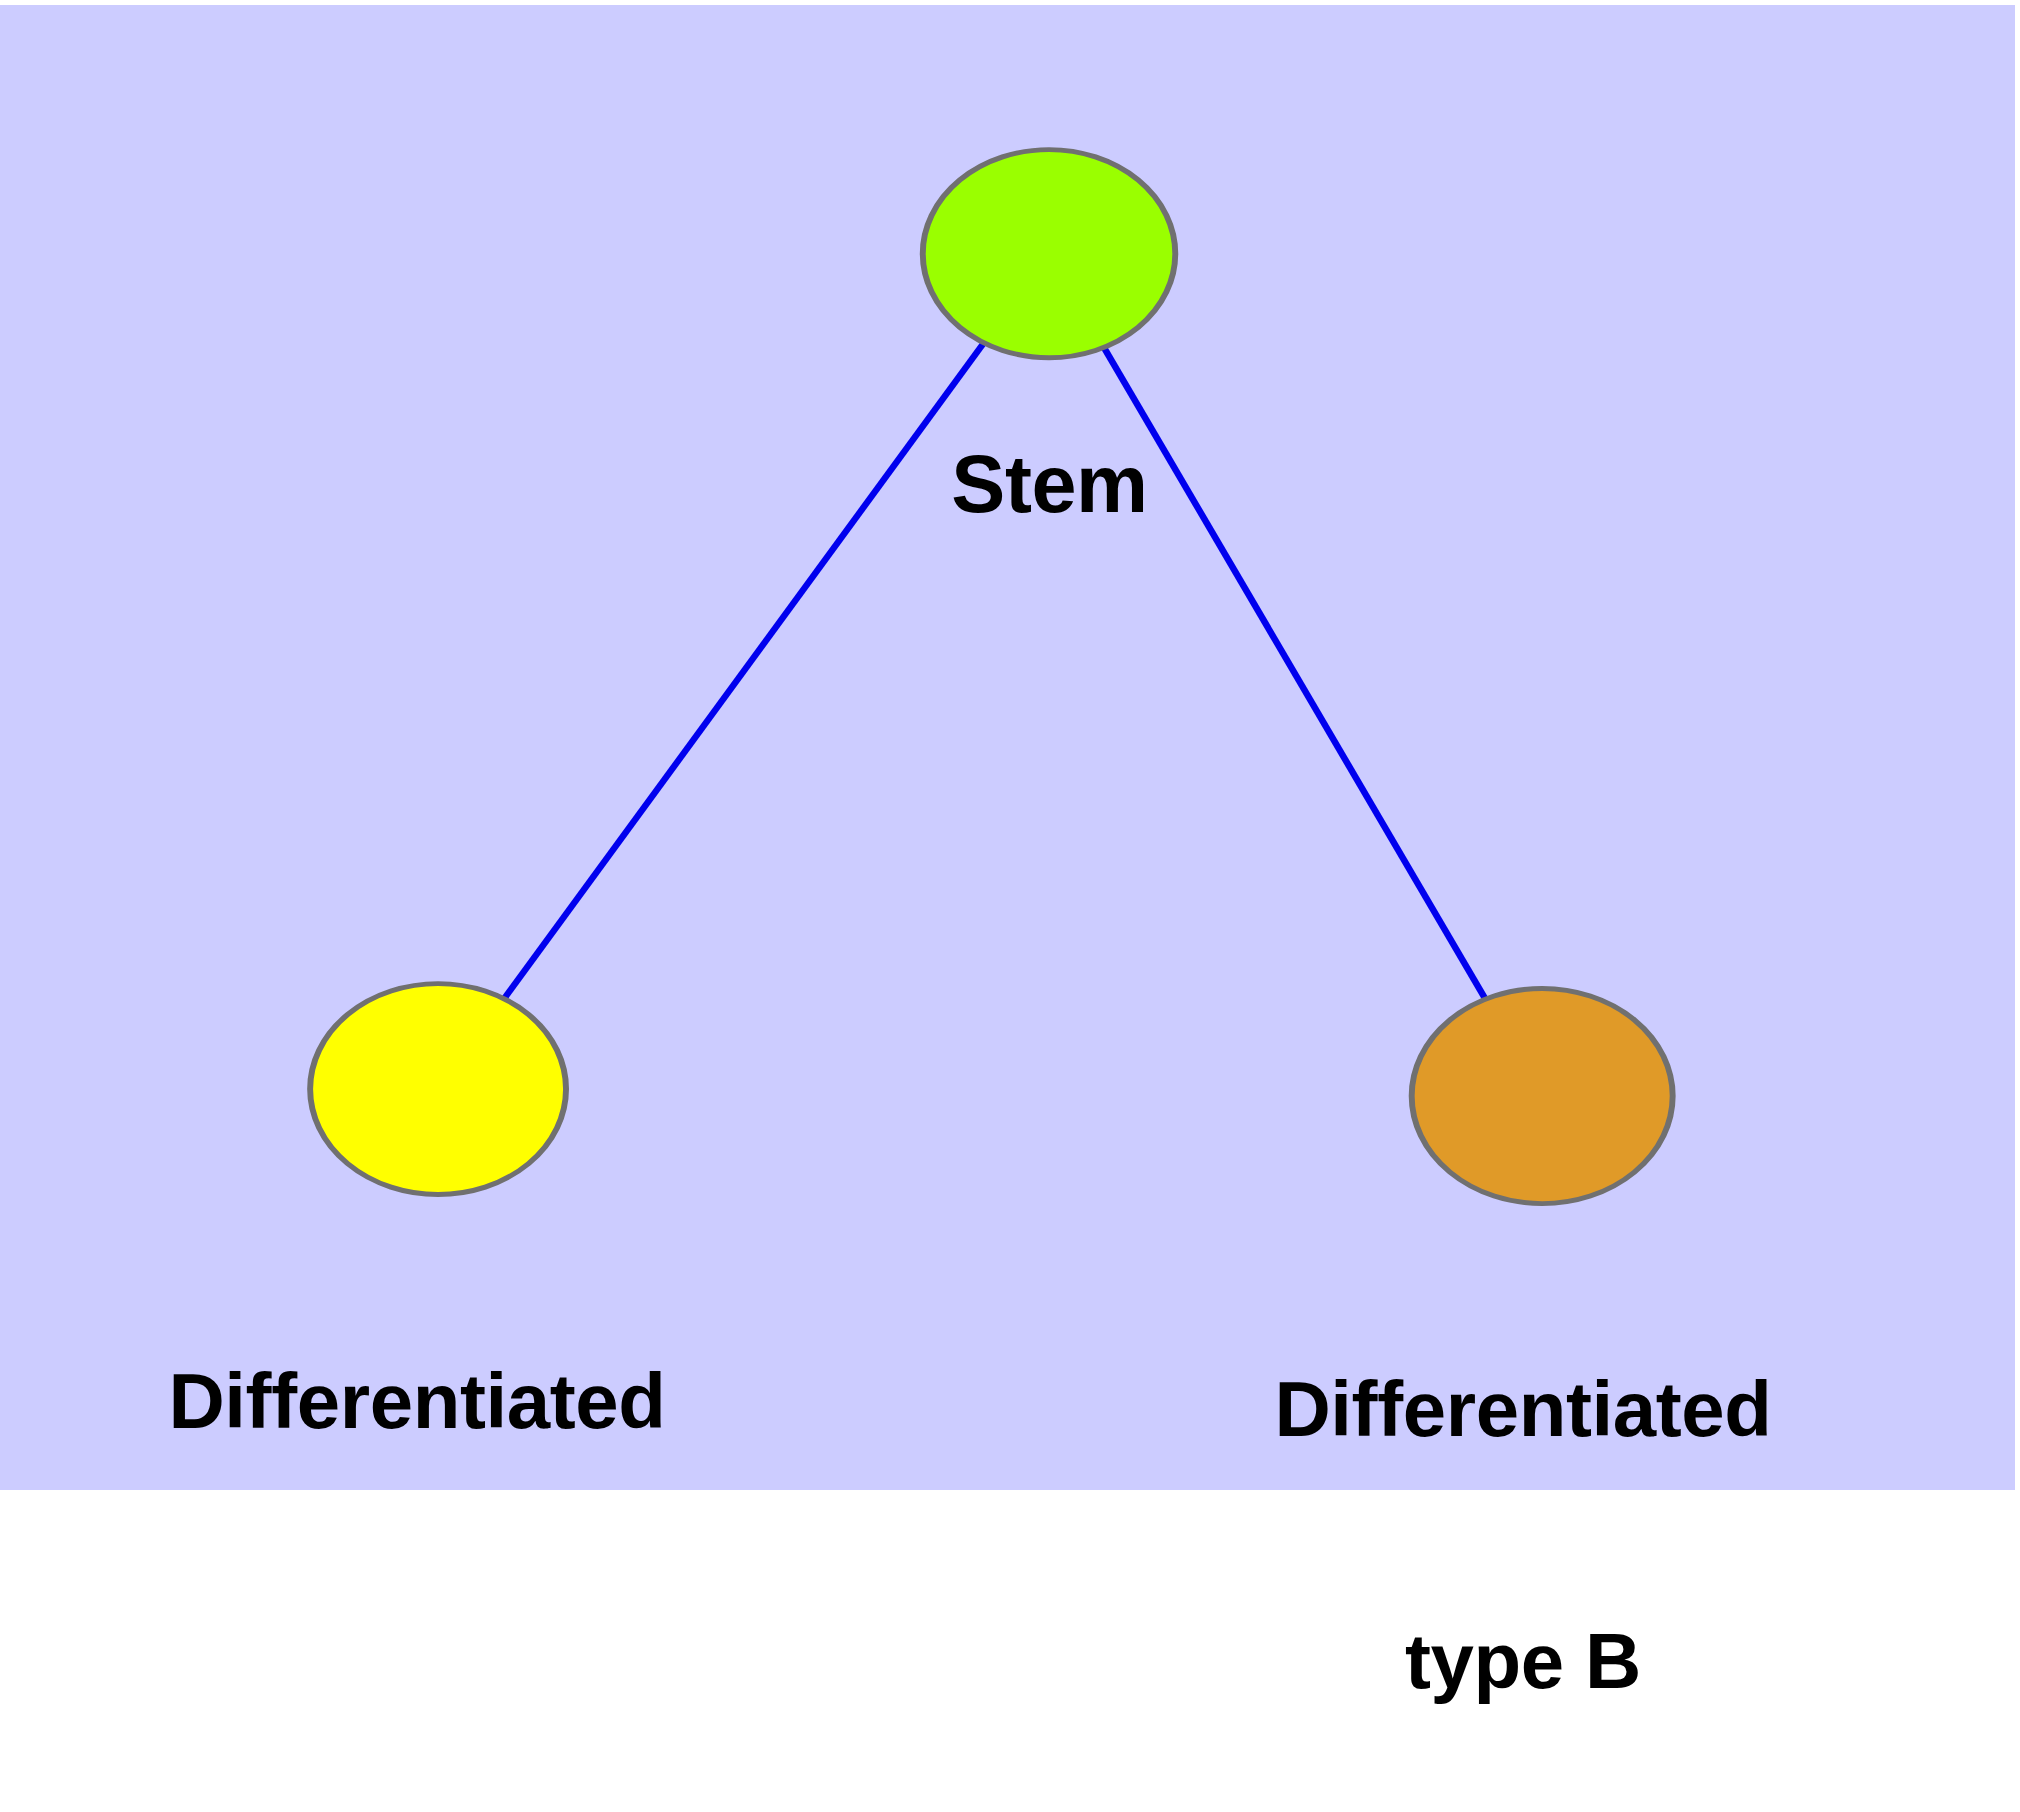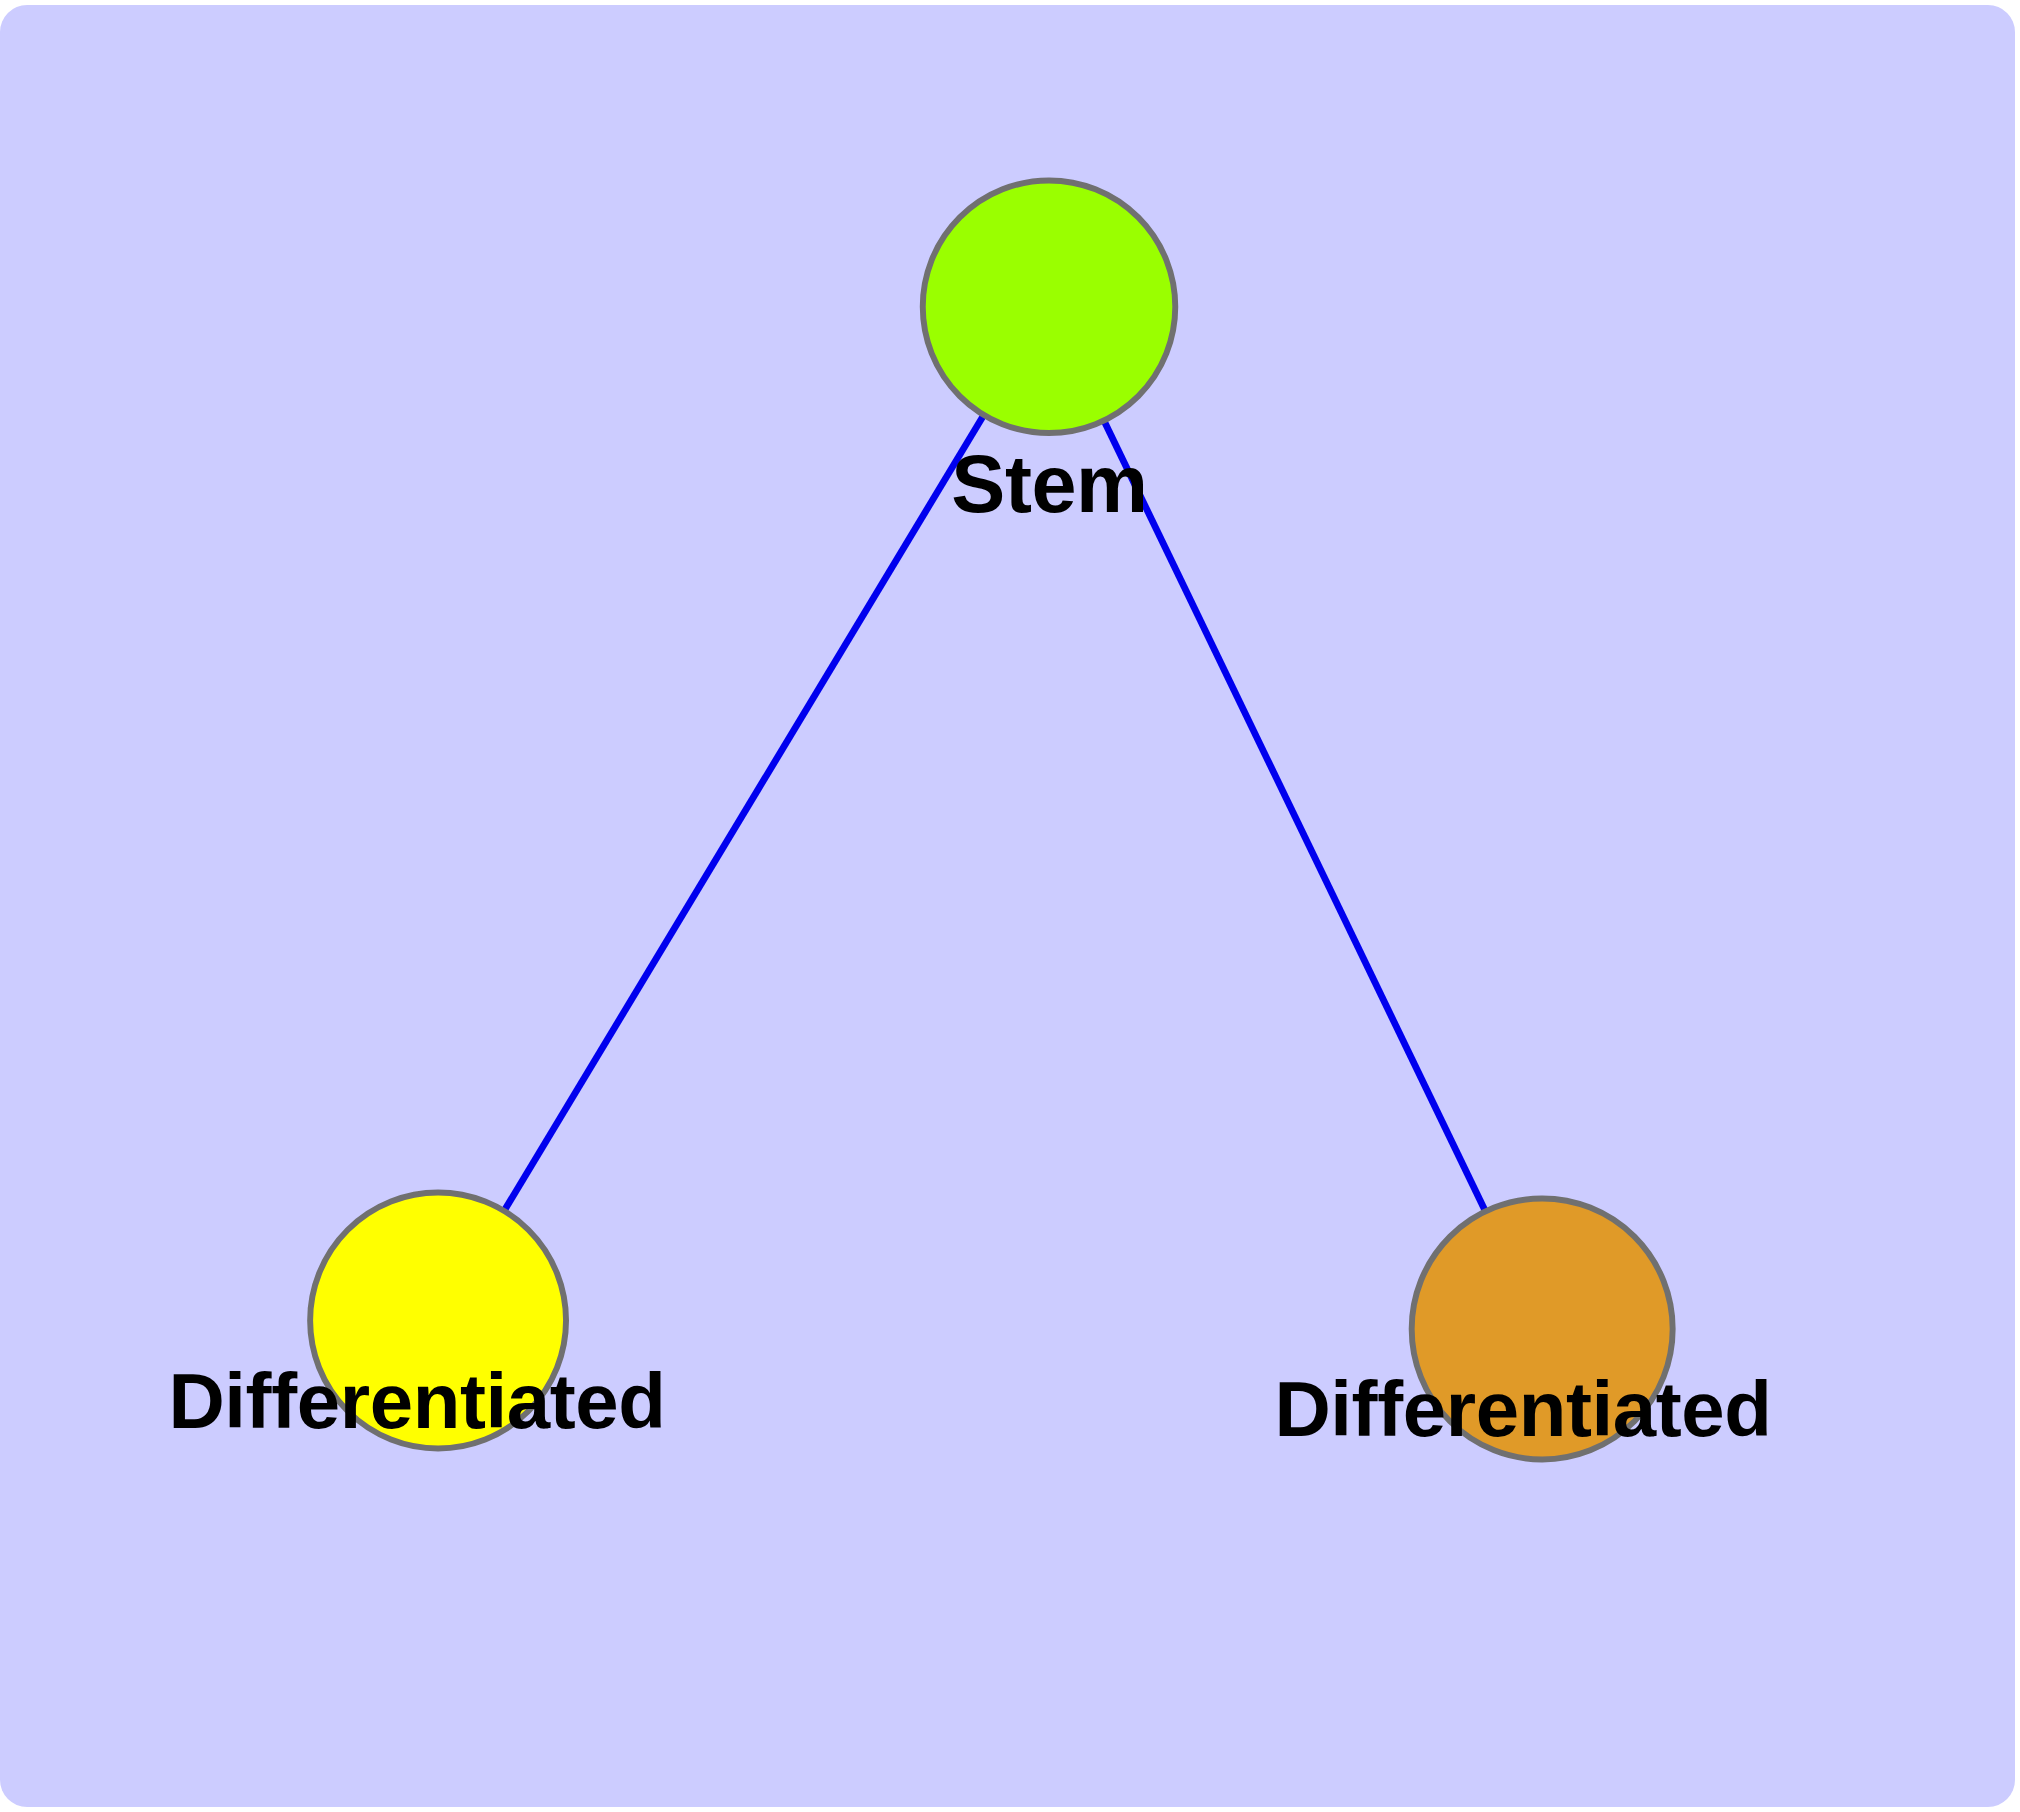--- a/index.html
+++ b/index.html
@@ -13,23 +13,22 @@
     height: 1812px;
     background: #ffffff;
     overflow: hidden;
     font-family: "Liberation Sans", sans-serif;
   }
   #canvas {
     position: absolute;
     left: 0px;
     top: 5.1px;
     width: 2015px;
-    height: 1802px;
+    height: 1485px;
     background: #ccccff;
-    border-radius: 27px;
   }
   #graph-svg {
     position: absolute;
     left: 0;
     top: 0;
     width: 100%;
     height: 100%;
     display: block;
   }
   .node-label {
@@ -84,17 +83,18 @@
     <div class="node-label" id="label-stem">
       <div>Stem</div>
     </div>
 
     <div class="node-label" id="label-type-a">
       <div>Differentiated</div>
     </div>
 
     <div class="node-label" id="label-type-b">
       <div>Differentiated</div>
+      <div>type B</div>
     </div>
 
   </div>
 </div>
 
 
 </body></html>

